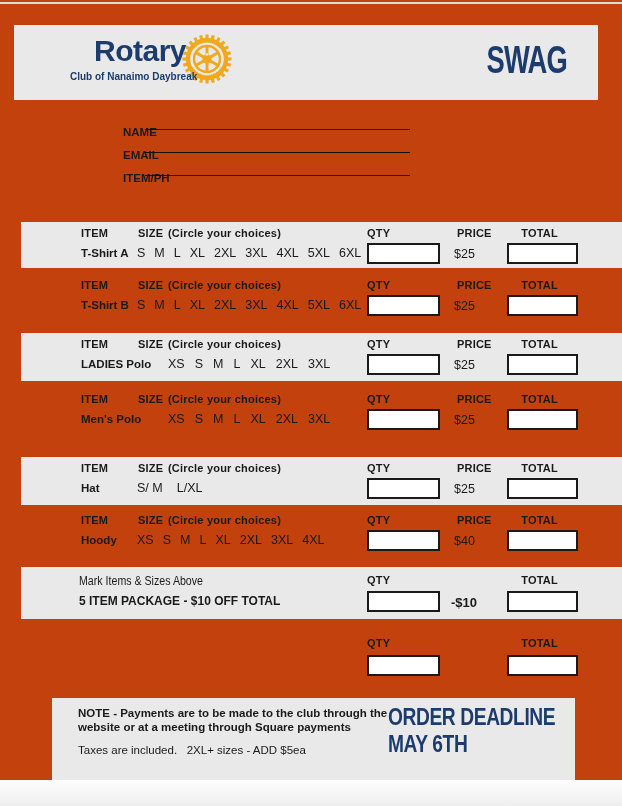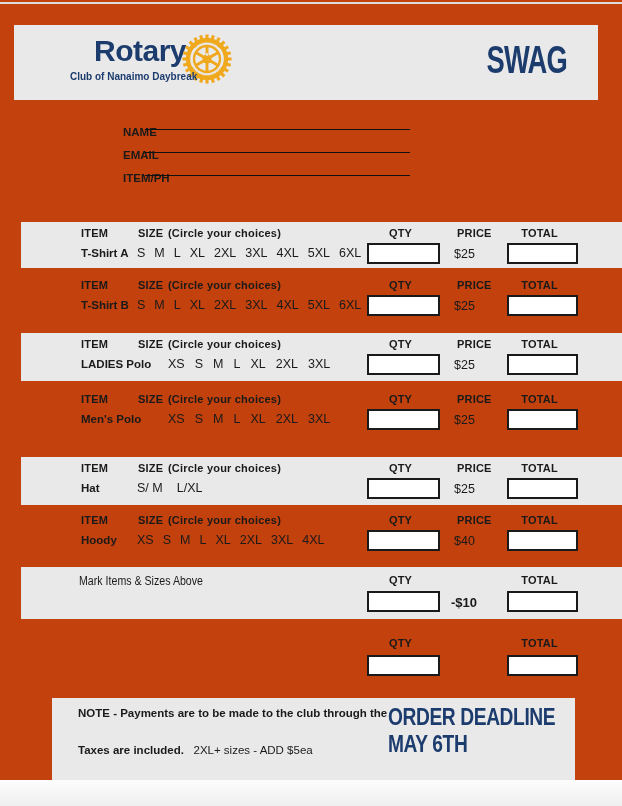--- a/index.html
+++ b/index.html
@@ -21,42 +21,42 @@
   .field-label{position:absolute;left:75px;font-size:11.5px;font-weight:bold;margin-left:48px;}
   .field-line{position:absolute;left:145px;width:265px;height:0;border-bottom:1.5px solid #111;}
   
   .item-row,.package-row,.totals-row{position:absolute;left:21px;width:584px;padding-left:35px;}
   .shaded{background:var(--band);}
   .c{position:absolute;white-space:nowrap;}
   .hdr{font-size:11px;font-weight:bold;letter-spacing:.2px;}
   .hdr-item{left:60px;top:5px;}
   .hdr-size{left:117px;top:5px;}
   .hdr-circle{left:147px;top:5px;}
-  .hdr-qty{left:346px;top:5px;width:67px;text-align:center;}
+  .hdr-qty{left:346px;top:5px;width:67px;}
   .hdr-price{left:436px;top:5px;}
   .hdr-total{left:486px;top:5px;width:65px;text-align:center;}
   .item-name{left:60px;top:25px;font-size:11.5px;font-weight:bold;}
   .sizes{top:24px;font-size:12.5px;}
   .size-opt{display:inline-block;}
   .qty-box{left:346px;top:21px;width:63px;height:17px;border:2px solid #1a1a1a;background:#fff;font-size:12px;padding:0 3px;}
   .total-box{left:486px;top:21px;width:61px;height:17px;border:2px solid #1a1a1a;background:#fff;font-size:12px;padding:0 3px;}
   .price-value{left:433px;top:25px;font-size:12.5px;}
   
   .pkg-note{left:58px;top:7px;font-size:12.5px;transform:scaleX(.85);transform-origin:left center;}
   .pkg-label{left:58px;top:27px;font-size:12px;font-weight:bold;}
   .package-row .hdr-qty,.package-row .hdr-total{top:7px;}
   .package-row .qty-box,.package-row .total-box{top:24px;}
   .package-row .price-value{left:430px;top:28px;font-weight:bold;font-size:13px;}
   .totals-row .hdr-qty,.totals-row .hdr-total{top:7px;}
   .totals-row .qty-box,.totals-row .total-box{top:25px;}
   
   .footer-band{position:absolute;left:52px;top:698px;width:523px;height:82px;background:var(--band);}
   .note-text{position:absolute;left:26px;top:8px;font-size:11.5px;font-weight:bold;line-height:14px;}
   .note-taxes{position:absolute;left:26px;top:46px;font-size:11.5px;}
-  .note-taxes b{font-weight:bold;}
+  .note-taxes b{font-weight:normal;}
   .deadline{position:absolute;left:336px;top:5px;font-size:24px;font-weight:bold;color:var(--navy);
     line-height:27px;transform:scaleX(.8);transform-origin:left top;white-space:nowrap;letter-spacing:-.5px;}
 </style>
 </head>
 <body>
 
 <div class="page">
   <div class="topline"></div>
 
   <div class="header-band">
@@ -189,35 +189,37 @@
     <div class="c qty-box"></div>
     <span class="c price-value">$40</span>
     <div class="c total-box"></div>
   </div>
     </div>
 
   <div class="package-row shaded" style="top:567px;height:52px">
     <span class="c pkg-note">Mark Items &amp; Sizes Above</span>
     <span class="c hdr hdr-qty">QTY</span>
     <span class="c hdr hdr-total">TOTAL</span>
+    <span class="c pkg-label">5 ITEM PACKAGE - $10 OFF TOTAL</span>
     <div class="c qty-box"></div>
     <span class="c price-value">-$10</span>
     <div class="c total-box"></div>
   </div>
 
   <div class="totals-row" style="top:630px;height:50px">
     <span class="c hdr hdr-qty">QTY</span>
     <span class="c hdr hdr-total">TOTAL</span>
     <div class="c qty-box"></div>
     <div class="c total-box"></div>
   </div>
 
   <div class="footer-band">
     <div class="note-text">
       <span>NOTE - Payments are to be made to the club through the</span><br>
+      <span>website or at a meeting through Square payments</span>
     </div>
     <div class="note-taxes">
       <b>Taxes are included.</b>&nbsp;&nbsp;
       <span>2XL+ sizes - ADD $5ea</span>
     </div>
     <div class="deadline">
       <span>ORDER DEADLINE</span><br>
       <span>MAY 6TH</span>
     </div>
   </div>

